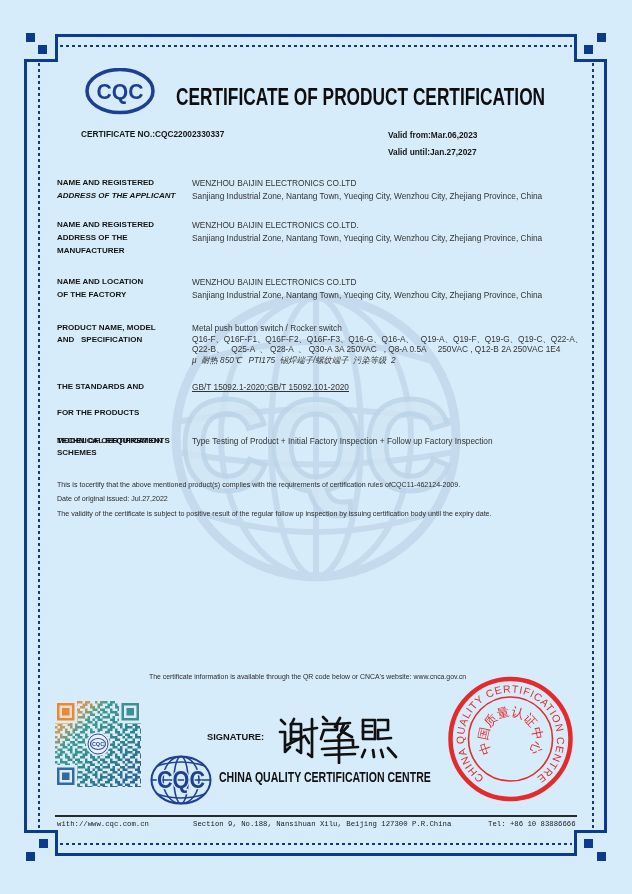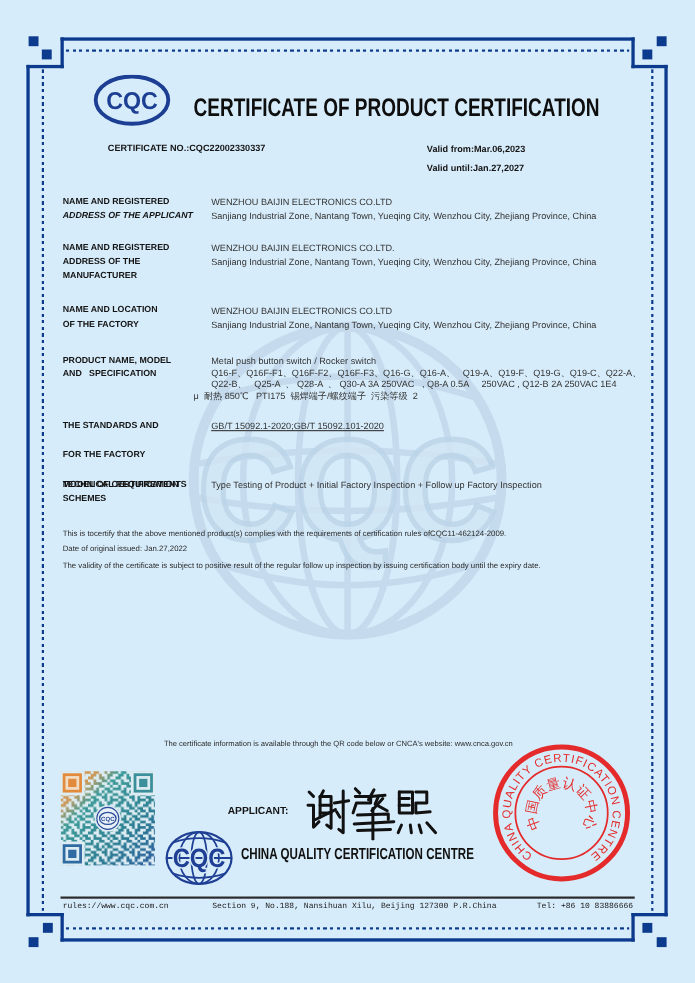--- a/index.html
+++ b/index.html
@@ -65,21 +65,21 @@
   <div class="dv" style="left:38px;top:63px;height:765px;"></div>
   <div class="dv" style="left:592px;top:63px;height:765px;"></div>
 </div>
 
 <svg class="abs" style="left:84px;top:68px;" width="72" height="48" viewBox="0 0 72 48">
   <ellipse cx="36" cy="23" rx="33" ry="21.5" fill="none" stroke="#1d3f93" stroke-width="3.5"></ellipse>
   <text x="36" y="31" text-anchor="middle" font-family="Liberation Sans, sans-serif" font-weight="bold" font-size="22" textLength="47" lengthAdjust="spacingAndGlyphs" fill="#1d3f93">CQC</text>
 </svg>
 <div class="title">CERTIFICATE OF PRODUCT CERTIFICATION</div>
 
-<div class="ln meta" style="left:81px;top:129px;margin-left:17px;"><span>CERTIFICATE NO.:</span><span>CQC22002330337</span></div>
+<div class="ln meta" style="left:81px;top:129px;"><span>CERTIFICATE NO.:</span><span>CQC22002330337</span></div>
 <div class="ln meta" style="left:388px;top:130px;">Valid from:Mar.06,2023</div>
 <div class="ln meta" style="left:388px;top:147px;">Valid until:Jan.27,2027</div>
 
 <div>
   <div class="ln lbl" style="left:57px;top:178px;">NAME AND REGISTERED</div>
   <div class="ln lbl" style="left:57px;top:191px;font-style:italic;">ADDRESS OF THE APPLICANT</div>
   <div class="ln val" style="left:192px;top:178px;">WENZHOU BAIJIN ELECTRONICS CO.LTD</div>
   <div class="ln val" style="left:192px;top:191px;">Sanjiang Industrial Zone, Nantang Town, Yueqing City, Wenzhou City, Zhejiang Province, China</div>
 </div>
 
@@ -97,38 +97,38 @@
   <div class="ln val" style="left:192px;top:277px;">WENZHOU BAIJIN ELECTRONICS CO.LTD</div>
   <div class="ln val" style="left:192px;top:290px;">Sanjiang Industrial Zone, Nantang Town, Yueqing City, Wenzhou City, Zhejiang Province, China</div>
 </div>
 
 <div>
   <div class="ln lbl" style="left:57px;top:322.5px;">PRODUCT NAME, MODEL</div>
   <div class="ln lbl" style="left:57px;top:335px;">AND   SPECIFICATION</div>
   <div class="ln val" style="left:192px;top:322.5px;">Metal push button switch / Rocker switch</div>
   <div class="ln val" style="left:192px;top:334px;">Q16-F、Q16F-F1、Q16F-F2、Q16F-F3、Q16-G、Q16-A、   Q19-A、Q19-F、Q19-G、Q19-C、Q22-A、</div>
   <div class="ln val" style="left:192px;top:344px;">Q22-B、   Q25-A  、 Q28-A  、 Q30-A 3A 250VAC   , Q8-A 0.5A     250VAC , Q12-B 2A 250VAC 1E4</div>
-  <div class="ln val" style="left:176px;top:355px;">μ  耐热 850℃   PTI175  锡焊端子/螺纹端子  污染等级  2</div>
+  <div class="ln val" style="left:192px;top:355px;font-style:italic;">μ  耐热 850℃   PTI175  锡焊端子/螺纹端子  污染等级  2</div>
 </div>
 
 <div>
   <div class="ln lbl" style="left:57px;top:382px;">THE STANDARDS AND</div>
   <div class="ln lbl" style="left:57px;top:395px;margin-top:41px;">TECHNICAL REQUIREMENTS</div>
-  <div class="ln lbl" style="left:57px;top:407.5px;">FOR THE FACTORY</div>
+  <div class="ln lbl" style="left:57px;top:407.5px;">FOR THE PRODUCTS</div>
   <div class="ln val" style="left:192px;top:382px;text-decoration:underline;">GB/T 15092.1-2020;GB/T 15092.101-2020</div>
 </div>
 
 <div>
   <div class="ln lbl" style="left:57px;top:435.5px;">MODEL OF CERTIFICATION</div>
   <div class="ln lbl" style="left:57px;top:448px;">SCHEMES</div>
   <div class="ln val" style="left:192px;top:435.5px;">Type Testing of Product + Initial Factory Inspection + Follow up Factory Inspection</div>
 </div>
 
 <div class="ln bodytxt" style="left:57px;top:480px;">This is tocertify that the above mentioned product(s) complies with the requirements of certification rules ofCQC11-462124-2009.</div>
-<div class="ln bodytxt" style="left:57px;top:494px;">Date of original issued: Jan.27,2022</div>
+<div class="ln bodytxt" style="left:57px;top:494px;">Date of original issued: Jul.27,2022</div>
 <div class="ln bodytxt" style="left:57px;top:509px;">The validity of the certificate is subject to positive result of the regular follow up inspection by issuing certification body until the expiry date.</div>
 
 <div class="ln bodytxt" style="left:149px;top:672px;font-size:6.9px;">The certificate information is available through the QR code below or CNCA's website: www.cnca.gov.cn</div>
 
 <svg class="abs" style="left:55px;top:701px;" width="86" height="86" viewBox="0 0 86 86">
   <defs>
     <linearGradient id="qrg" x1="0" y1="0" x2="1" y2="1">
       <stop offset="0" stop-color="#e8944a"></stop>
       <stop offset="0.2" stop-color="#c99a5c"></stop>
       <stop offset="0.32" stop-color="#3c9a98"></stop>
@@ -170,21 +170,21 @@
   <g>
     <rect x="2" y="66.5" width="17.5" height="17.5" fill="#2f6aa3"></rect>
     <rect x="4.5" y="69" width="12.5" height="12.5" fill="#dcecf2"></rect>
     <rect x="7" y="71.5" width="7.5" height="7.5" fill="#2f6aa3"></rect>
   </g>
   <circle cx="43" cy="43" r="10" fill="#e8f1f7" stroke="#2b4d9c" stroke-width="1"></circle>
   <ellipse cx="43" cy="43" rx="7.5" ry="5.5" fill="none" stroke="#2b4d9c" stroke-width="1.2"></ellipse>
   <text x="43" y="45" text-anchor="middle" font-family="Liberation Sans, sans-serif" font-weight="bold" font-size="5.5" fill="#2b4d9c">CQC</text>
 </svg>
 
-<div class="siglabel">APPLICANT:</div>
+<div class="siglabel">SIGNATURE:</div>
 <svg class="abs" style="left:277px;top:712px;" width="122" height="52" viewBox="0 0 122 52" aria-label="谢肇熙">
   <g fill="none" stroke="#111" stroke-width="2.7" stroke-linecap="round" stroke-linejoin="round">
     <path d="M4,8 L8,12"></path>
     <path d="M3,20 L8,20 L8,40 L13,35"></path>
     <path d="M17,7 L14,13"></path>
     <path d="M14,12 L24,12 L24,41 L20,38"></path>
     <path d="M14,12 L14,31"></path>
     <path d="M14,20 L24,20"></path>
     <path d="M14,27 L24,27"></path>
     <path d="M10,33 L28,24"></path>
@@ -235,15 +235,15 @@
   <circle cx="64.5" cy="64" r="42" fill="none" stroke="#e42a2a" stroke-width="1.6"></circle>
   <text font-family="Liberation Sans, sans-serif" font-size="10.5" fill="#e42a2a" text-anchor="middle">
     <textPath href="#sealOuterPath" startOffset="50%" textLength="236" lengthAdjust="spacing">CHINA QUALITY CERTIFICATION CENTRE</textPath>
   </text>
   <text font-family="DejaVu Sans, sans-serif" font-size="12.5" fill="#e42a2a" text-anchor="middle">
     <textPath href="#sealInnerPath" startOffset="50%" textLength="100" lengthAdjust="spacing">中国质量认证中心</textPath>
   </text>
 </svg>
 
 <div class="footline"></div>
-<div class="ln mono" style="left:57px;top:818.5px;">rules://www.cqc.com.cn</div>
+<div class="ln mono" style="left:57px;top:818.5px;">with://www.cqc.com.cn</div>
 <div class="ln mono" style="left:193px;top:818.5px;">Section 9, No.188, Nansihuan Xilu, Beijing 127300 P.R.China</div>
 <div class="ln mono" style="left:488px;top:818.5px;">Tel: +86 10 83886666</div>
 
 </body></html>

